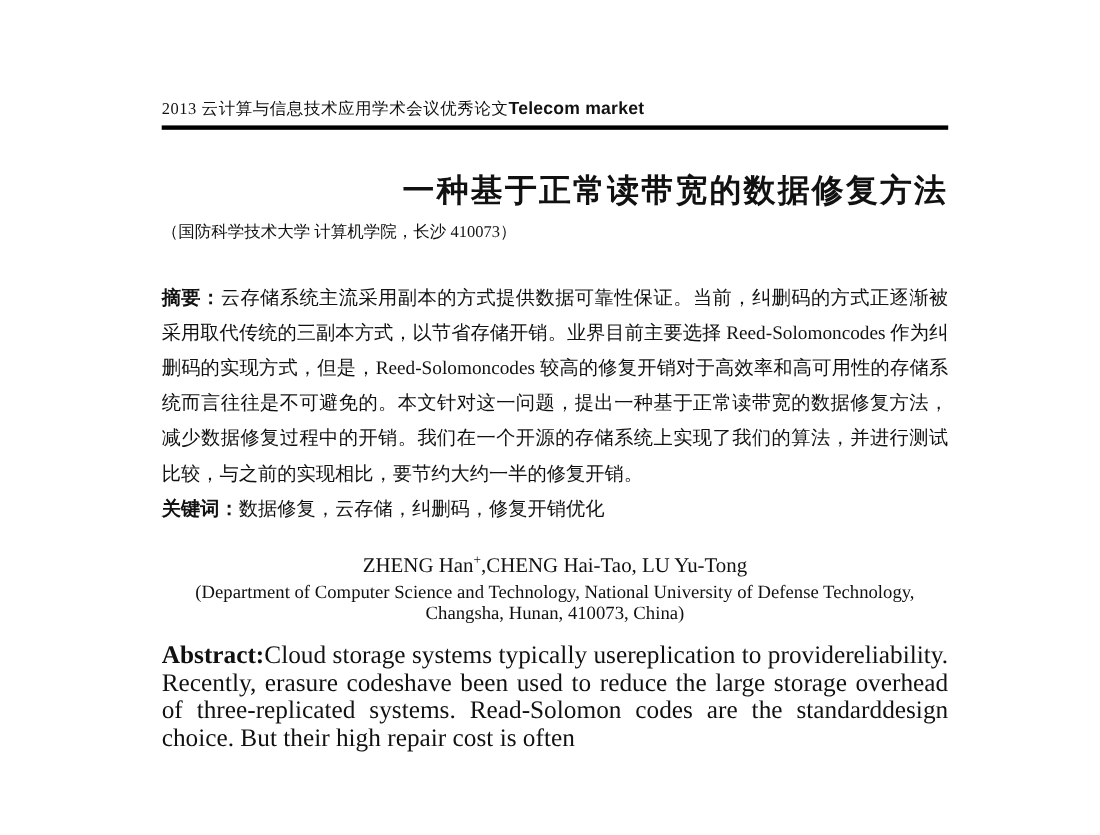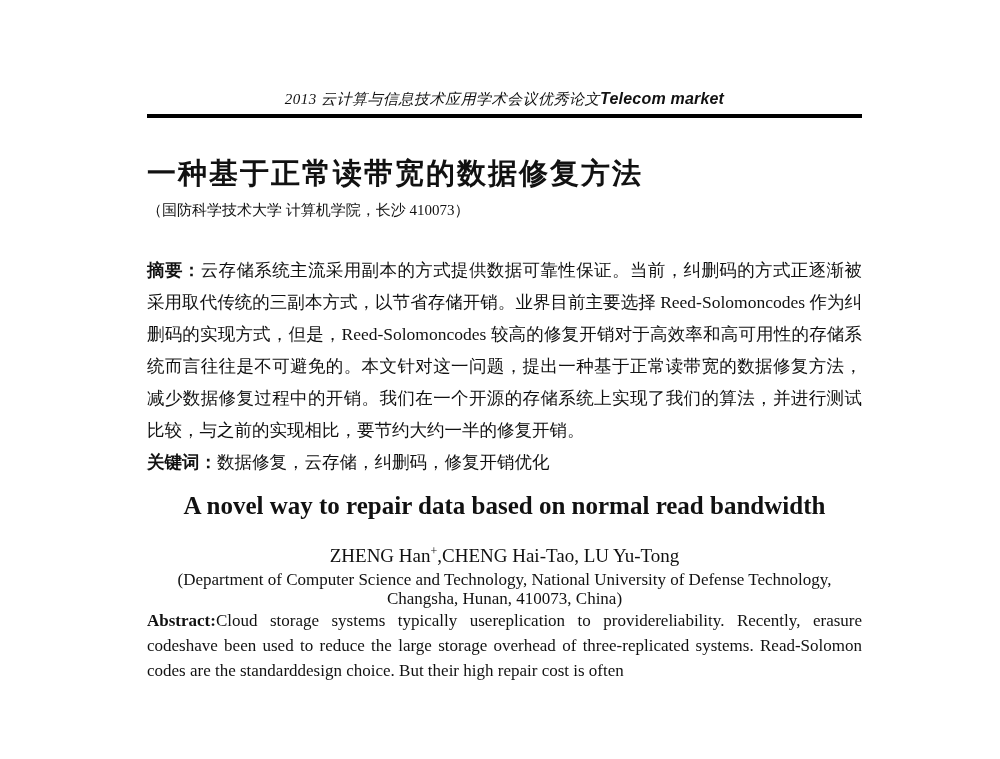--- a/index.html
+++ b/index.html
@@ -10,24 +10,23 @@
     overflow: hidden;
     background: #ffffff;
     color: #111111;
     font-family: "Liberation Serif", serif;
   }
   .content { padding: 0 138px 0 147px; }
 
   
   .header-row {
     display: flex;
-    justify-content: center;
+    justify-content: flex-start;
     align-items: baseline;
     margin-top: 90px;
-    font-style: italic;
   }
   .header-left {
     font-family: "Liberation Serif", serif;
     font-size: 15px;
     letter-spacing: 0.5px;
   }
   .header-right {
     font-family: "Liberation Sans", sans-serif;
     font-weight: bold;
     font-size: 16px;
@@ -35,21 +34,21 @@
   }
   .header-rule {
     border: 0;
     border-top: 4px solid #000;
     margin: 5px 0 0 0;
   }
 
   
   .cn-title {
     margin-top: 36px;
-    text-align: left;
+    text-align: right;
     font-family: "Liberation Sans", sans-serif;
     font-weight: bold;
     font-size: 29px;
     letter-spacing: 2px;
   }
   .cn-authors {
     margin-top: 34px;
     text-align: center;
     font-size: 17px;
   }
@@ -91,21 +90,22 @@
     font-size: 19px;
   }
   .en-authors sup { font-size: 12px; }
   .en-affiliation {
     margin-top: 3px;
     text-align: center;
     font-size: 17px;
     line-height: 19px;
   }
   .en-abstract {
-    font-size: 17px;
+    margin-top: 16px;
+    font-size: 23px;
     line-height: 25px;
     text-align: justify;
   }
   .en-abstract .label { font-weight: bold; }
 
   p { margin: 0; }
 </style>
 </head>
 <body>
 
@@ -120,21 +120,20 @@
 
     <div class="cn-title">一种基于正常读带宽的数据修复方法</div>
 
 
     <div class="cn-affiliation">（国防科学技术大学 计算机学院，长沙 410073）</div>
 
     <p class="cn-abstract"><span class="cjk-bold">摘要：</span><span>云存储系统主流采用副本的方式提供数据可靠性保证。当前，纠删码的方式正逐渐被采用取代传统的三副本方式，以节省存储开销。业界目前主要选择 Reed-Solomoncodes 作为纠删码的实现方式，但是，Reed-Solomoncodes 较高的修复开销对于高效率和高可用性的存储系统而言往往是不可避免的。本文针对这一问题，提出一种基于正常读带宽的数据修复方法，减少数据修复过程中的开销。我们在一个开源的存储系统上实现了我们的算法，并进行测试比较，与之前的实现相比，要节约大约一半的修复开销。</span></p>
 
     <p class="cn-keywords"><span class="cjk-bold">关键词：</span><span>数据修复，云存储，纠删码，修复开销优化</span></p>
 
-    <div class="en-title">A novel way to repair data based on normal read bandwidth</div>
 
     <div class="en-authors"><span>ZHENG Han</span><sup>+</sup><span>,CHENG Hai-Tao, LU Yu-Tong</span></div>
 
     <div class="en-affiliation">(Department of Computer Science and Technology, National University of Defense Technology, Changsha, Hunan, 410073, China)</div>
 
     <p class="en-abstract"><span class="label">Abstract:</span><span>Cloud storage systems typically usereplication to providereliability. Recently, erasure codeshave been used to reduce the large storage overhead of three-replicated systems. Read-Solomon codes are the standarddesign choice. But their high repair cost is often</span></p>
 
   </div>
 </div>
 

